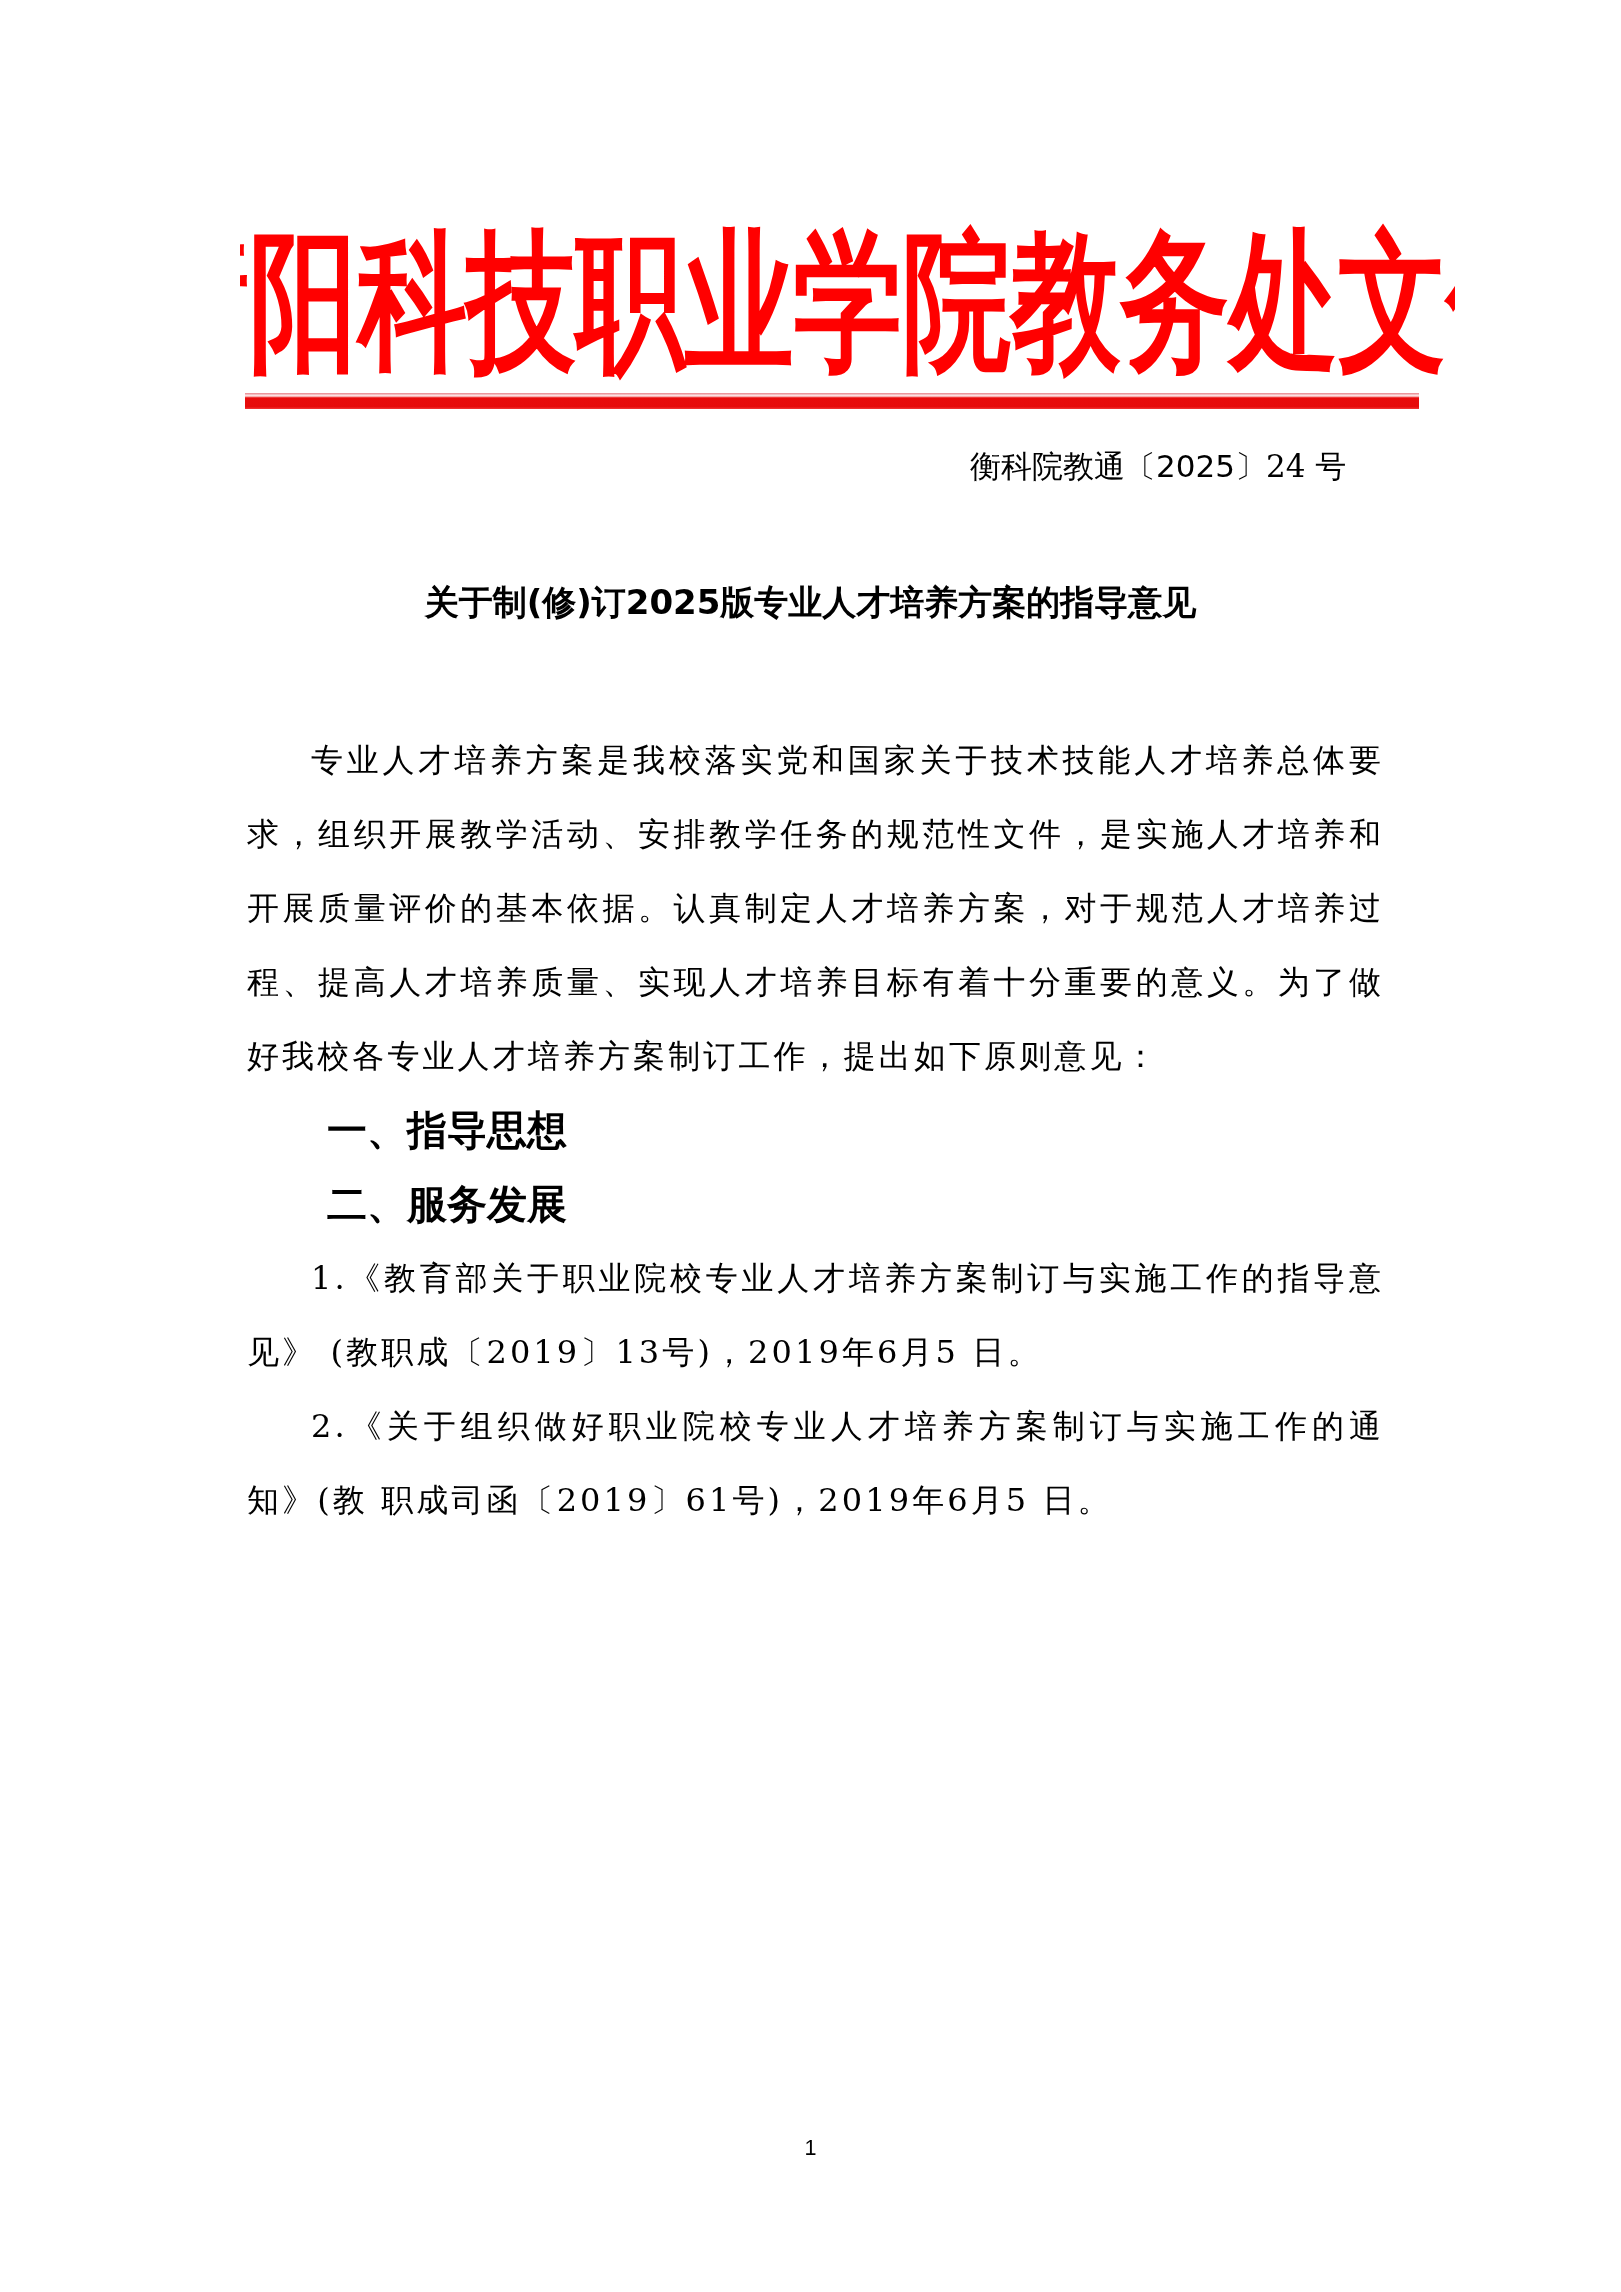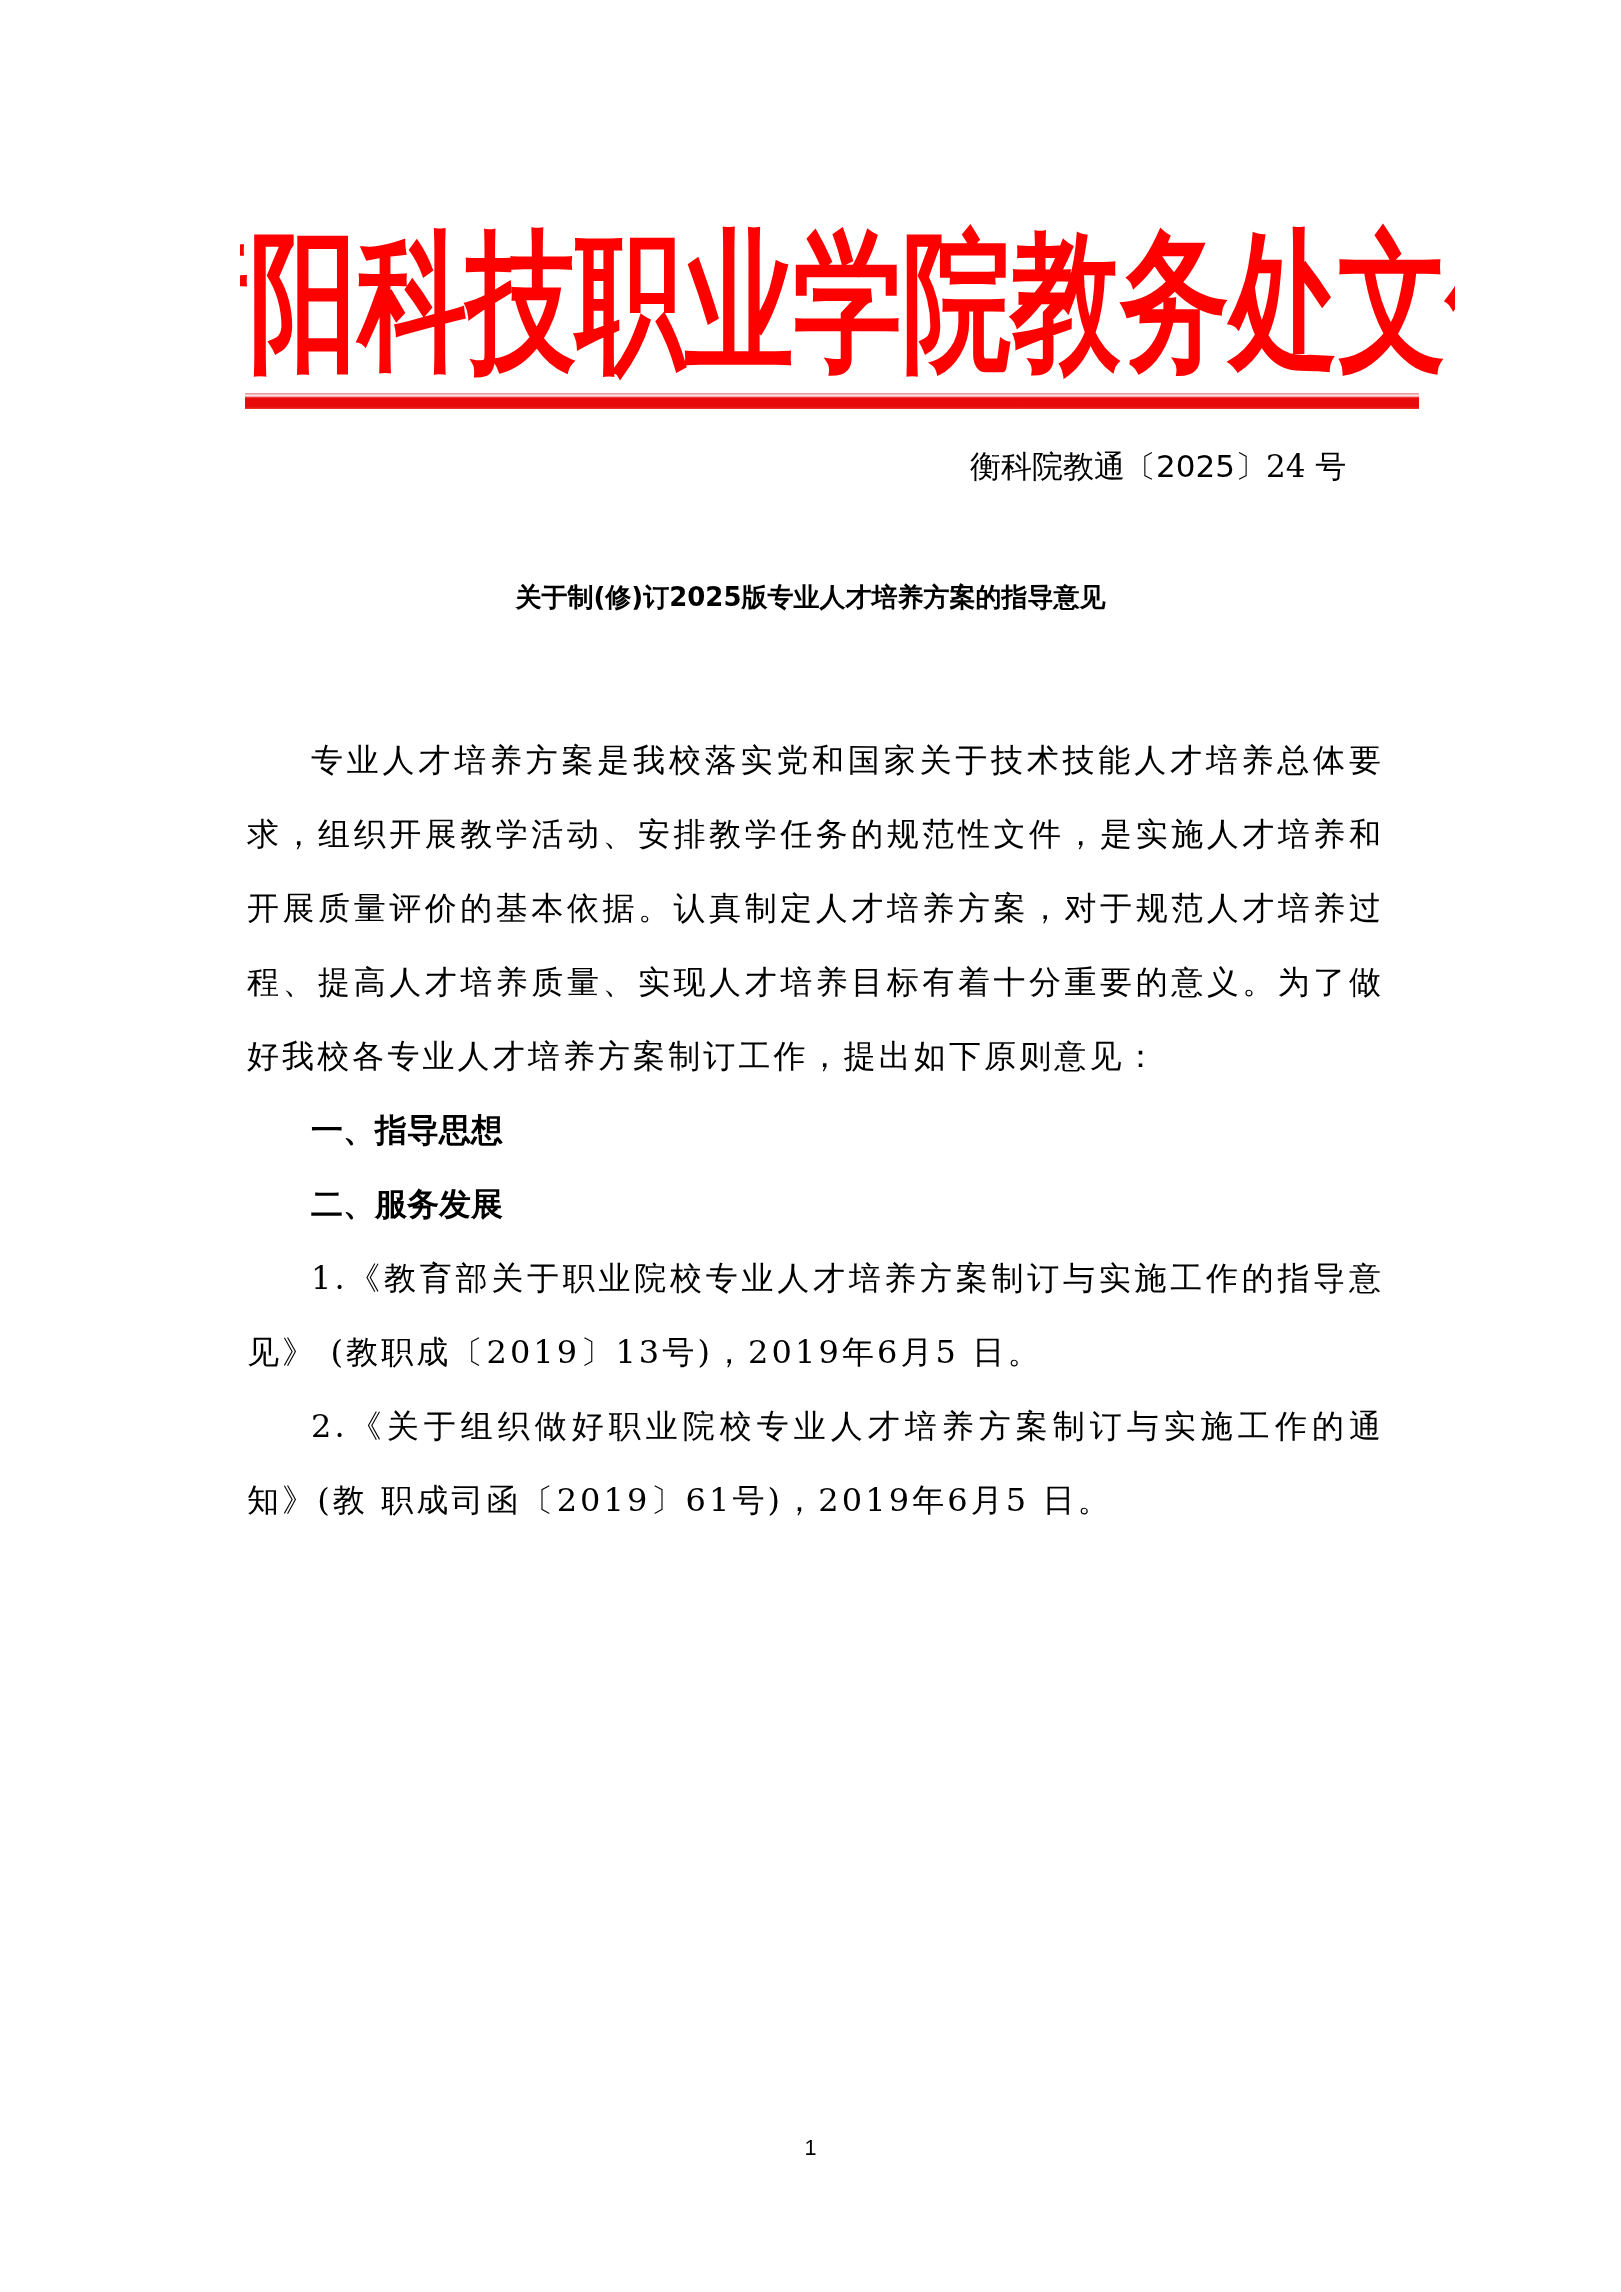--- a/index.html
+++ b/index.html
@@ -9,26 +9,26 @@
                 display: flex; align-items: center; justify-content: center; overflow: hidden; }
     .masthead-text { font-family: "DejaVu Sans", "Liberation Sans", sans-serif; font-weight: bold;
                      color: #ff0000; font-size: 110px; letter-spacing: 0px; white-space: nowrap;
                      transform: scale(0.99, 1.38); transform-origin: center; line-height: 1; }
     .red-rule { position: absolute; left: 245px; top: 393px; width: 1174px; height: 15.7px;
                 background: linear-gradient(#e8828a 0px, #fff0f0 2.9px, #e80b0b 4.9px, #e60a0a 13.7px, #f03030 15.7px); }
     .doc-number { position: absolute; left: 970px; top: 446px; font-size: 31px; white-space: nowrap;
                   font-family: "DejaVu Serif", "Liberation Serif", serif; }
     .doc-number .num { font-family: "DejaVu Sans", "Liberation Sans", sans-serif; }
     .doc-title { position: absolute; left: 0; width: 1621px; top: 580px; text-align: center;
-                 font-family: "DejaVu Sans", "Liberation Sans", sans-serif; font-weight: bold; font-size: 26px;
+                 font-family: "DejaVu Sans", "Liberation Sans", sans-serif; font-weight: bold; font-size: 34px;
                  white-space: nowrap; }
     .body-text { position: absolute; left: 247px; width: 1137px; font-size: 32px; line-height: 74px; }
     .para { margin: 0; text-indent: 2em; text-align: justify; letter-spacing: 3.1px; }
     .heading { margin: 0; text-indent: 2em; font-family: "DejaVu Sans", "Liberation Sans", sans-serif;
-               font-weight: bold; font-size: 32px; }
+               font-weight: bold; font-size: 40px; }
     .page-number { position: absolute; left: 0; width: 1621px; top: 2135px; text-align: center;
                    font-family: "Liberation Sans", sans-serif; font-size: 21.6px; }
   </style>
 </head>
 <body>
 
 <div class="masthead">
   <span class="masthead-text">衡阳科技职业学院教务处文件</span>
 </div>
 <div class="red-rule"></div>

